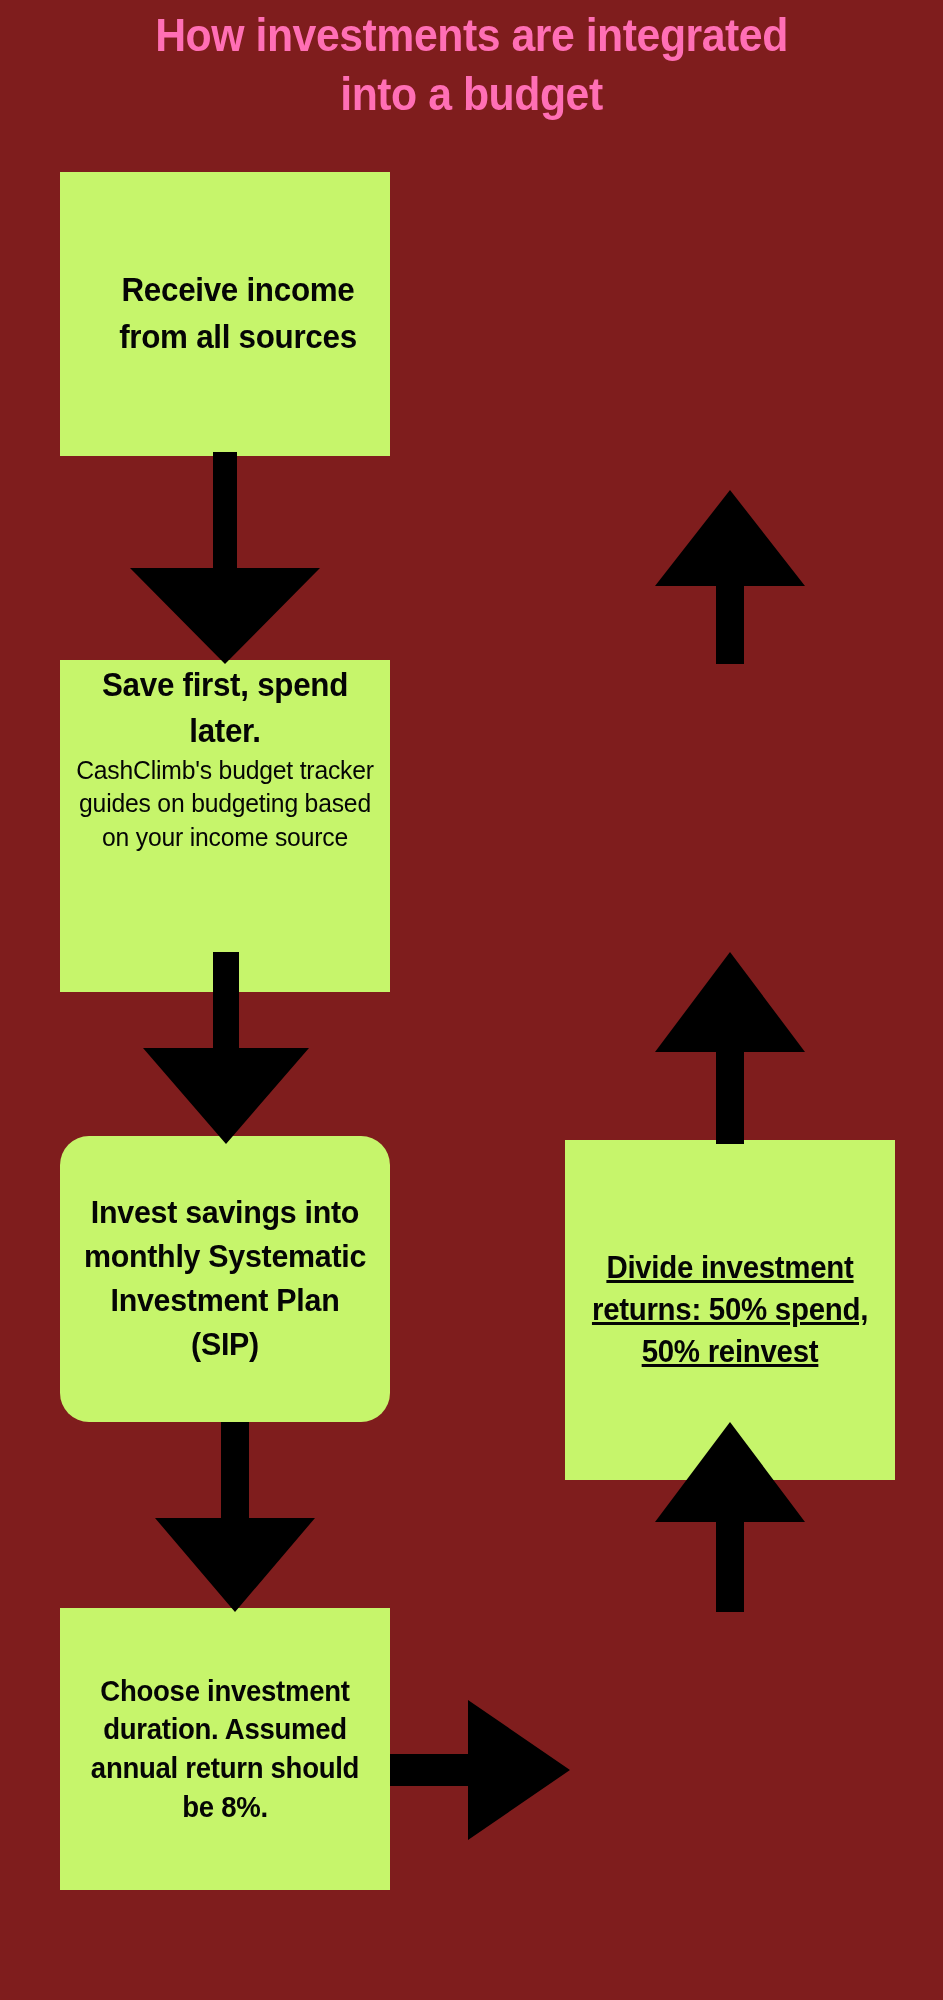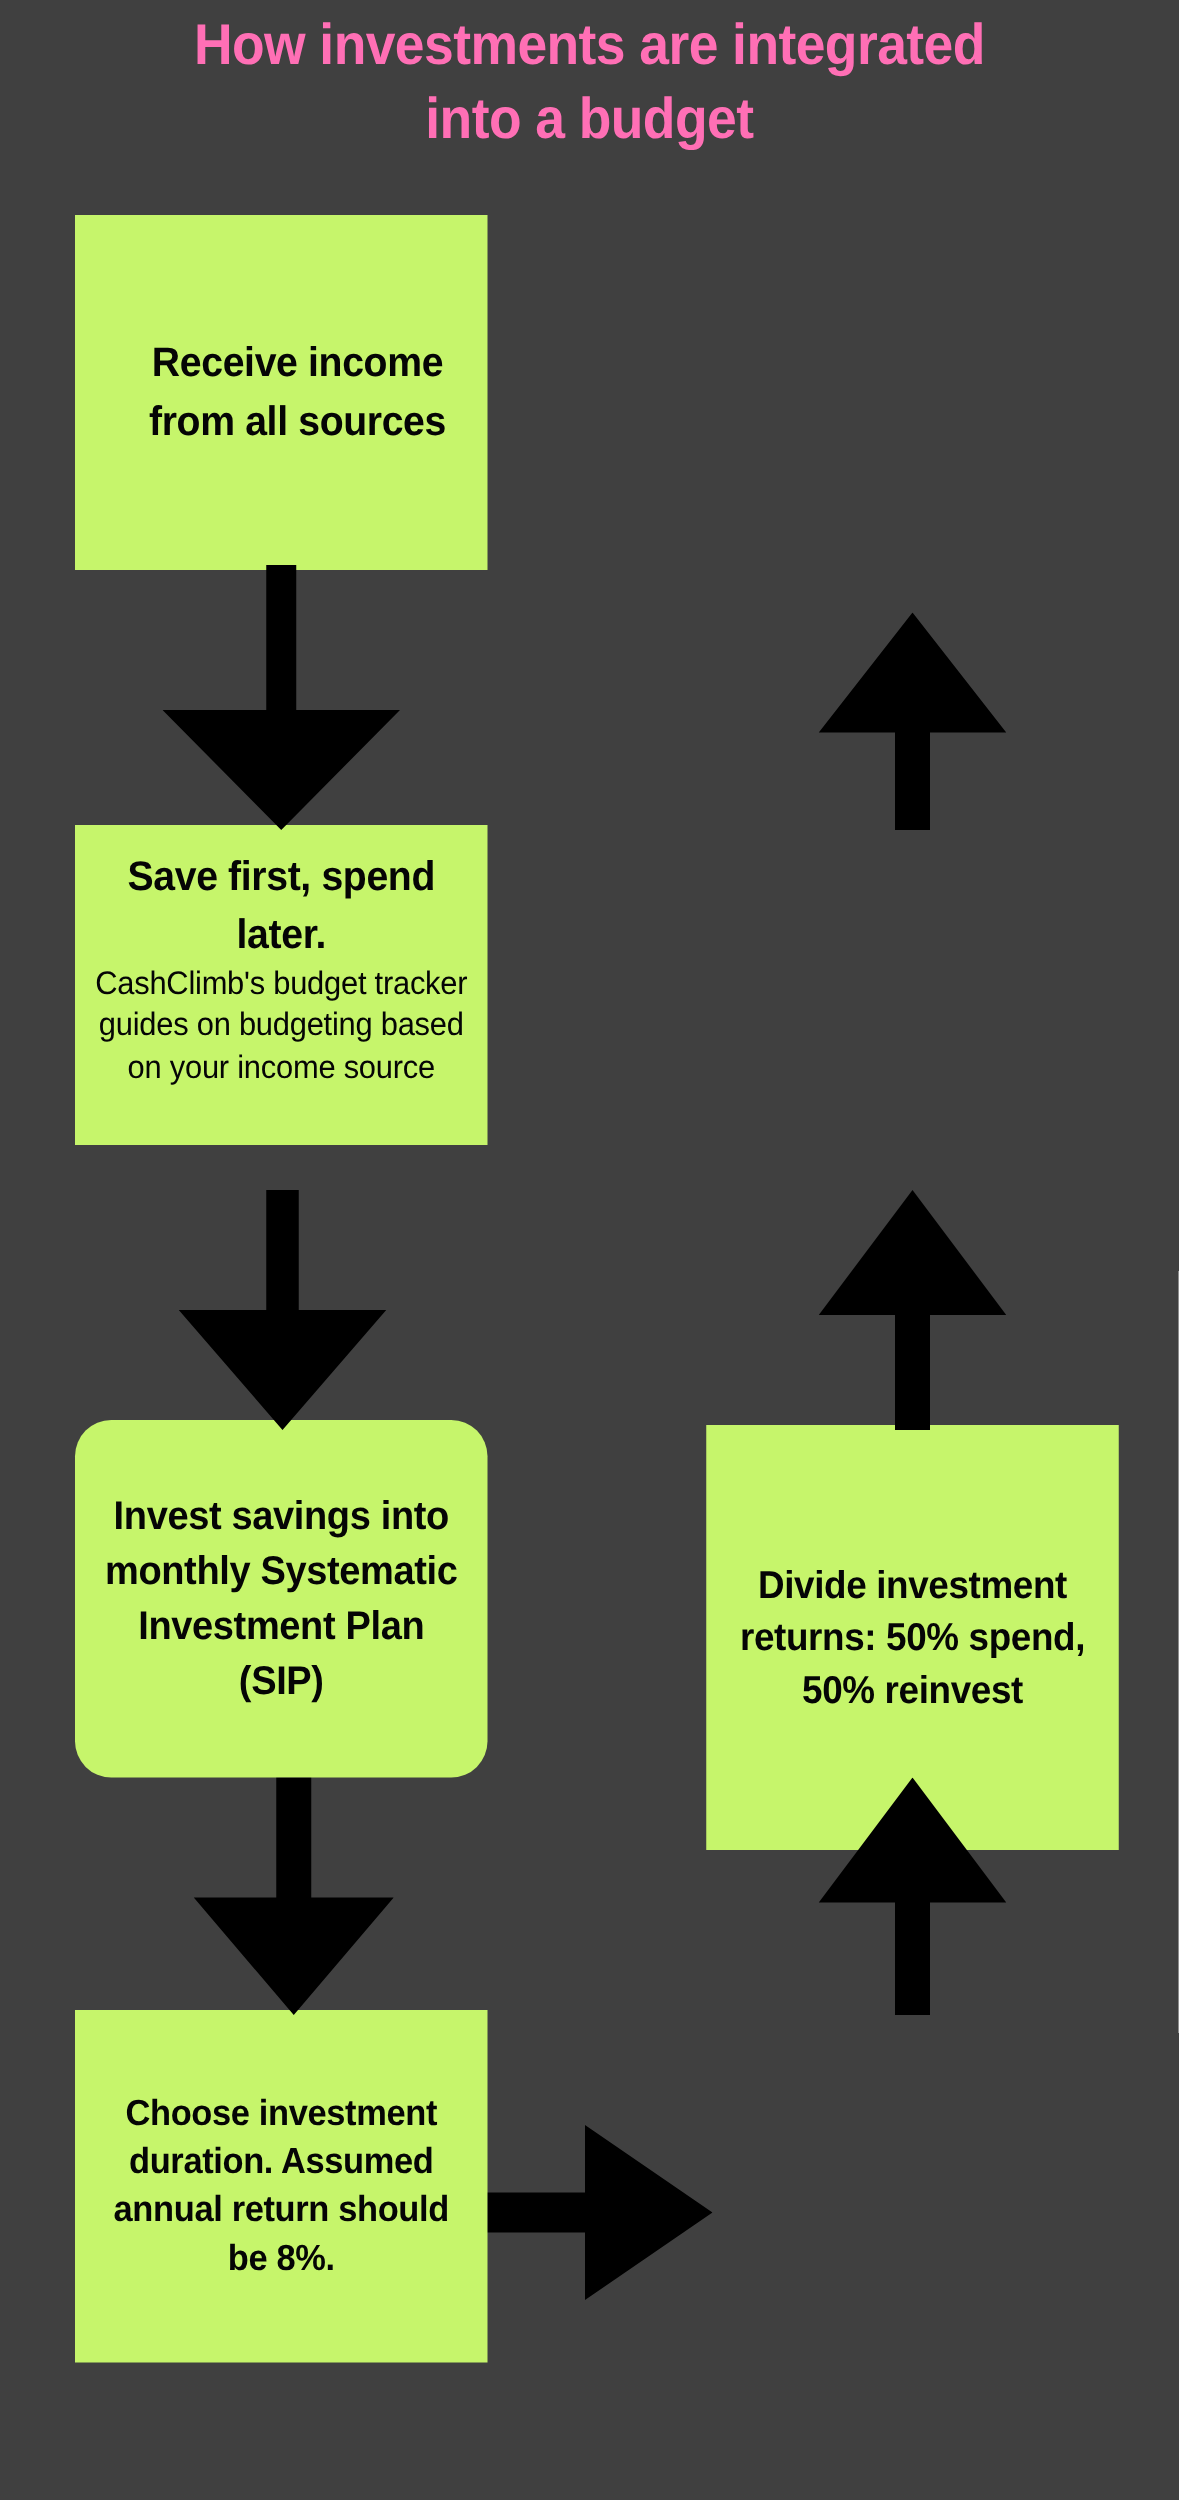--- a/index.html
+++ b/index.html
@@ -14,21 +14,21 @@
     overflow: hidden;
     font-family: "Liberation Sans", sans-serif;
     -webkit-font-smoothing: antialiased;
   }
 
   #infographic {
     position: absolute;
     inset: 0;
     width: 943px;
     height: 2000px;
-    background: #404040;
+    background: #7f1d1d;
   }
 
   
   .title {
     position: absolute;
     left: 0;
     top: 6px;
     width: 943px;
     text-align: center;
     color: #FF6FB5;
@@ -71,38 +71,38 @@
     line-height: 1.30;
     letter-spacing: -0.2px;
     margin-top: 1px;
     transform: scaleX(0.95);
   }
 
   
   #box-income        { left: 60px;  top: 172px;  width: 330px; height: 284px; padding-left: 32px; }
   #box-income .maintext { font-size: 33px; line-height: 1.42; }
 
-  #box-save          { left: 60px;  top: 660px;  width: 330px; height: 256px;
-                       justify-content: flex-start; padding-top: 18px; }
+  #box-save          { left: 60px;  top: 660px;  width: 330px; height: 332px;
+                       justify-content: flex-start; padding-top: 2px; }
   #box-save .maintext { font-size: 33px; line-height: 1.38; }
   #box-save .subtext  { font-size: 26px; line-height: 1.28; }
 
   #box-invest        { left: 60px;  top: 1136px; width: 330px; height: 286px; border-radius: 29px; }
   #box-invest .maintext { font-size: 32px; line-height: 1.37; }
 
   #box-duration      { left: 60px;  top: 1608px; width: 330px; height: 282px; text-align: center; }
   #box-duration .maintext { font-size: 29px; line-height: 1.33; }
 
   #box-compounding   { left: 565px; top: 228px;  width: 330px; height: 266px; }
   #box-compounding .maintext { font-size: 30px; line-height: 1.32; }
 
   #box-reinvest      { left: 565px; top: 660px;  width: 330px; height: 296px; }
   #box-reinvest .maintext { font-size: 33px; line-height: 1.42; }
 
-  #box-divide        { left: 565px; top: 1140px; width: 330px; height: 340px; }
+  #box-divide        { left: 565px; top: 1140px; width: 330px; height: 340px; text-decoration: underline; }
   #box-divide .maintext { font-size: 31px; line-height: 1.35; }
 
   #box-view          { left: 565px; top: 1608px; width: 330px; height: 282px; }
   #box-view .maintext { font-size: 32px; line-height: 1.38; }
 
   
   .arrow {
     position: absolute;
     pointer-events: none;
   }

